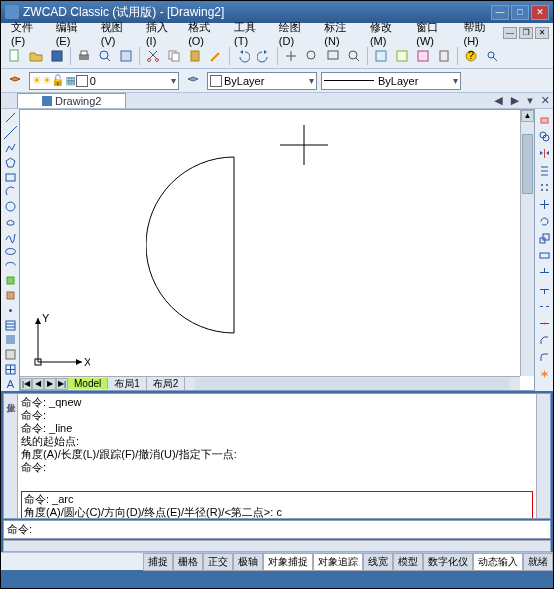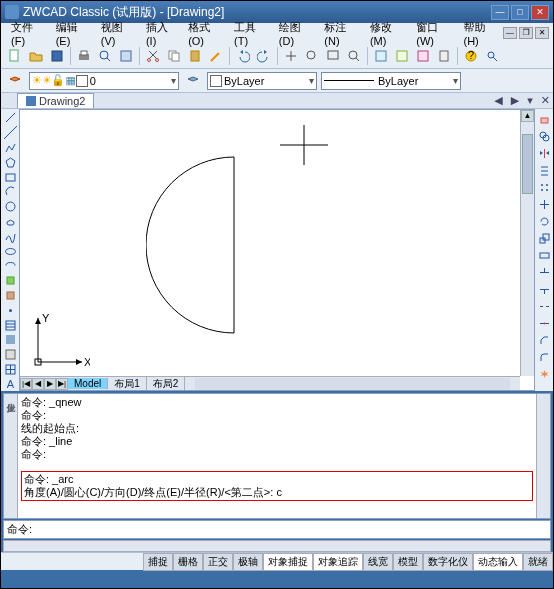--- a/index.html
+++ b/index.html
@@ -22,37 +22,37 @@
 .dd{height:18px;background:#fff;border:1px solid #7a8aa0;display:flex;align-items:center;padding:0 2px;font-size:10px;cursor:pointer}
 .dd::after{content:"▾";margin-left:auto;color:#555}
 .color-sw{width:12px;height:12px;border:1px solid #666;background:#fff;margin-right:2px}
 .ruler-h{height:16px;background:#dde5f0;border-bottom:1px solid #b0c0d8;display:flex;align-items:center;padding-left:16px;color:#334}
 .workarea{display:flex;height:282px;background:#e8eef5}
 .ltool{width:18px;background:#e8eef5;display:flex;flex-direction:column;align-items:center;padding-top:2px;gap:1px}
 .rtool{width:18px;background:#e8eef5;display:flex;flex-direction:column;align-items:center;padding-top:2px;gap:1px}
 .ltbtn{width:16px;height:16px;cursor:pointer;display:flex;align-items:center;justify-content:center}
 .ltbtn svg{width:13px;height:13px}
 .canvas-wrap{flex:1;display:flex;flex-direction:column;border:1px solid #8aa0be}
-.doctab{background:#fff;border:1px solid #8aa0be;border-bottom:none;padding:1px 8px;font-size:10px;display:flex;align-items:center;gap:3px}
+.doctab{background:#fff;border:1px solid #8aa0be;border-bottom:none;padding:1px 24px;font-size:10px;display:flex;align-items:center;gap:3px}
 .doctab .ico{width:10px;height:10px;background:#4a7db8}
 .tabctrl{margin-left:auto;display:flex;gap:2px;font-size:9px;color:#446}
 .tabctrl span{cursor:pointer;padding:0 3px}
 .canvas{flex:1;background:#fff;position:relative;overflow:hidden}
 .vscroll{width:14px;background:#e0e6ef;position:absolute;right:0;top:0;bottom:14px;border-left:1px solid #aab}
 .vscroll .thumb{background:#b8c4d8;border:1px solid #8aa;margin:12px 1px 0;height:60px}
 .vscroll .arr{height:12px;background:#cdd;text-align:center;font-size:8px;border:1px solid #aab}
 .hscroll{height:14px;background:#e0e6ef;position:absolute;left:0;right:14px;bottom:0;border-top:1px solid #aab;display:flex;align-items:center}
 .hscroll .navbtns{display:flex}
 .hscroll .navbtns span{width:12px;height:12px;font-size:8px;text-align:center;border:1px solid #aab;background:#cdd;cursor:pointer}
 .hscroll .shtab{padding:0 6px;font-size:10px;border-right:1px solid #aab;cursor:pointer}
-.hscroll .shtab.active{background:#7dd3fc}
+.hscroll .shtab.active{background:#bef264}
 .hscroll .track{flex:1;background:#d5dde8;height:12px;margin:0 10px}
 .cmdwin{background:#fff;border:1px solid #8aa0be;margin:2px 2px 0;font-size:10px;font-family:SimSun,monospace;line-height:13px;color:#000;display:flex}
 .cmdhist{flex:1;padding:2px 3px;height:124px;overflow:hidden}
-.cmdhist .redbox{border:1.5px solid #d00;padding:1px 2px;margin-top:10px}
+.cmdhist .redbox{border:1.5px solid #d00;padding:1px 2px;margin-top:17px}
 .cmdvs{width:14px;background:#e0e6ef;border-left:1px solid #aab}
 .cmdline{background:#fff;border:1px solid #8aa0be;margin:1px 2px;padding:1px 3px;font-size:10px;display:flex;align-items:center}
 .cmdline input{border:none;outline:none;flex:1;font-size:10px}
 .cmdhs{height:12px;background:#e0e6ef;margin:0 2px;border:1px solid #aab}
 .statusbar{height:18px;background:#e8eef5;border-top:1px solid #b0c0d8;display:flex;align-items:center;font-size:10px}
 .sbtns{display:flex;margin-left:auto}
 .sbtn{padding:1px 4px;border:1px solid #aab;background:#d5dde8;cursor:pointer;font-size:10px}
 .sbtn.on{background:#fff}
 
 .arc-shape{position:absolute;left:126px;top:45px}
@@ -492,22 +492,23 @@
         </svg>
       </div>
   </div>
 </div>
 
 <div class="cmdwin">
   <div style="width:14px;writing-mode:vertical-rl;font-size:9px;padding:2px 0;color:#556;background:#e0e6ef;border-right:1px solid #aab">最少化</div>
   <div class="cmdhist">
     <div>命令: _qnew</div>
     <div>命令:</div>
+    <div>命令: _line</div>
     <div>线的起始点:</div>
-    <div>命令: _line</div>
+    <div>角度(A)/长度(L)/跟踪(F)/撤消(U)/指定下一点:</div>
     <div>命令:</div>
     <div class="redbox">
       <div>命令: _arc</div>
       <div>角度(A)/圆心(C)/方向(D)/终点(E)/半径(R)/&lt;第二点&gt;: c</div>
     </div>
   </div>
   <div class="cmdvs"></div>
 </div>
 
 <div class="cmdline">

